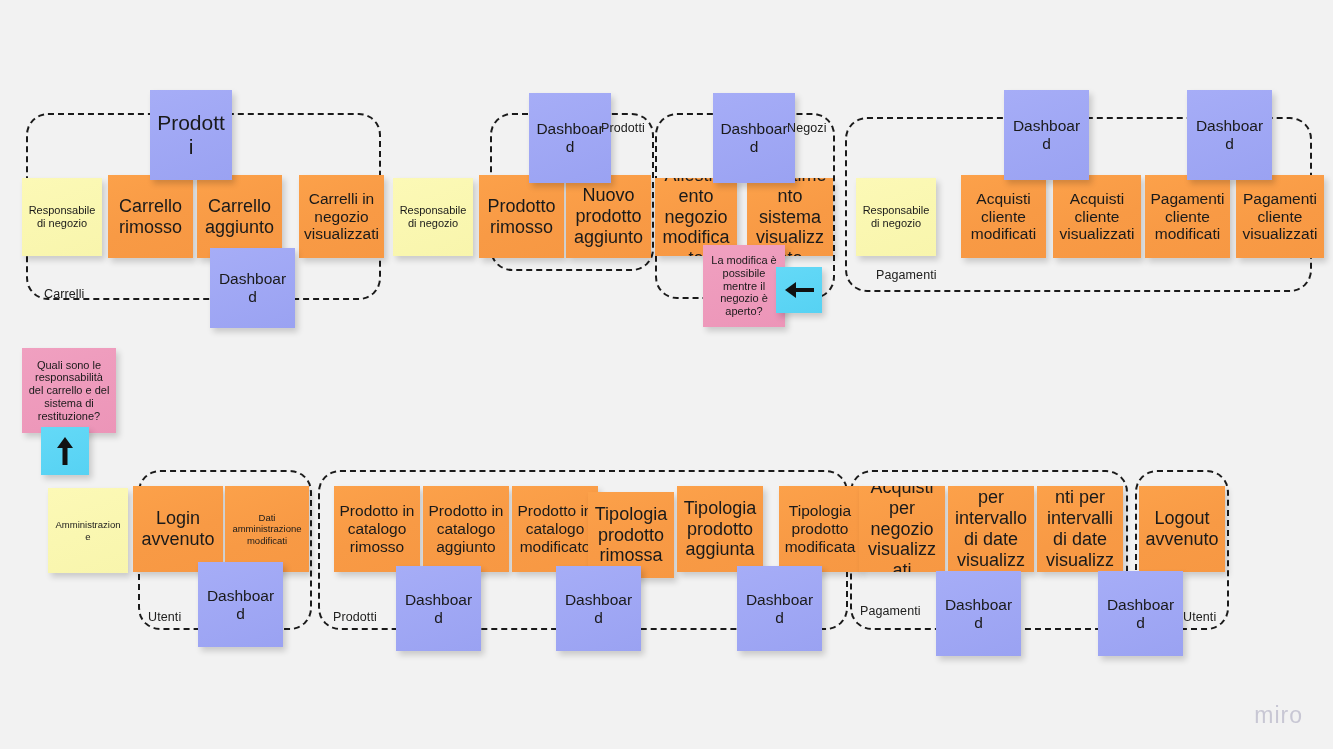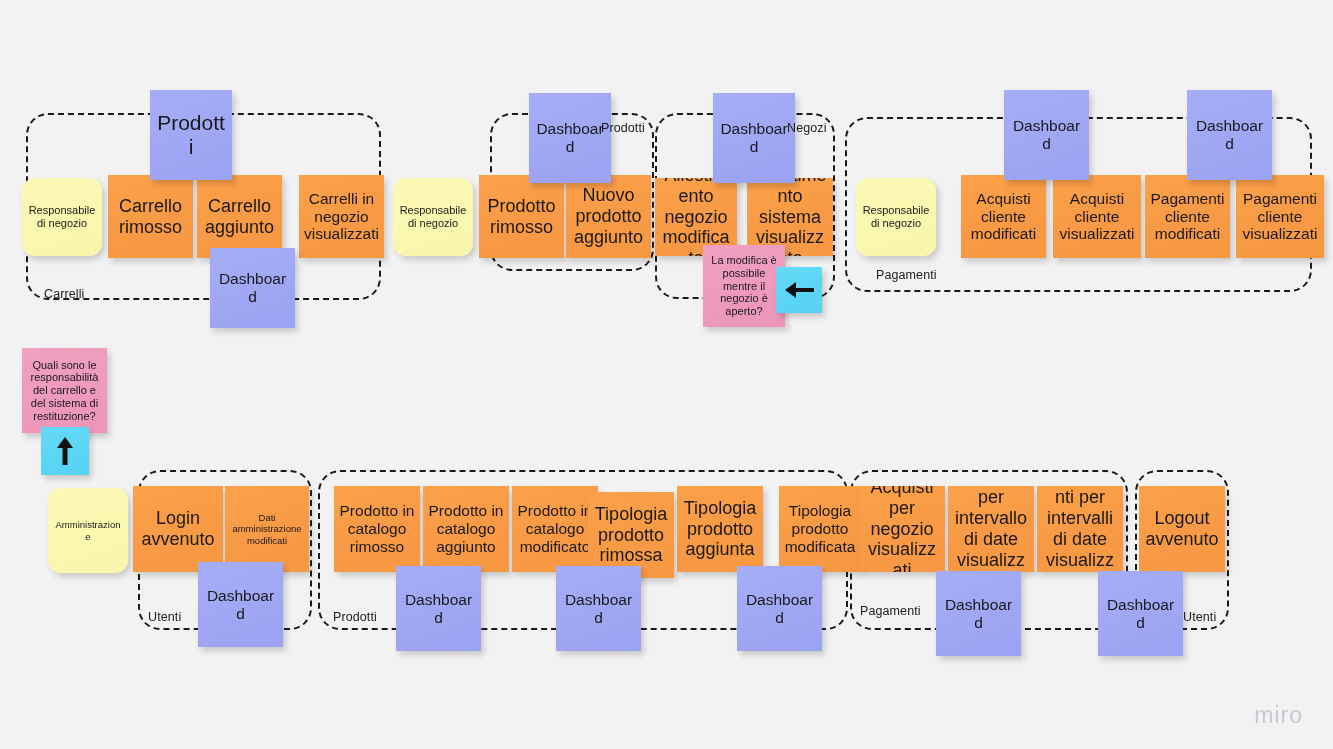--- a/index.html
+++ b/index.html
@@ -43,21 +43,21 @@
     color: #1a1a1a;
     line-height: 1.16;
     padding: 4px 5px;
     box-shadow: 3px 4px 6px rgba(0,0,0,0.17);
     overflow: hidden;
     word-wrap: break-word;
   }
   .note span { display: block; width: 100%; }
 
   .n-orange { background: linear-gradient(160deg,#FCA14A 0%,#F89A45 55%,#F79843 100%); }
-  .n-yellow { background: linear-gradient(160deg,#FCF9B6 0%,#F8F5AC 100%); border-radius: 13px; }
+  .n-yellow { background: linear-gradient(160deg,#FCF9B6 0%,#F8F5AC 100%); }
   .n-blue   { background: linear-gradient(160deg,#A6ADF7 0%,#9AA2F2 100%); }
   .n-pink   { background: linear-gradient(160deg,#F0A0C0 0%,#EC95B8 100%); }
   .n-green  { background: linear-gradient(160deg,#95DB7E 0%,#8CD676 100%); }
   .n-cyan   { background: linear-gradient(160deg,#64D9F7 0%,#56D2F3 100%); }
 
   .z-note   { z-index: 4; }
   .z-top    { z-index: 5; }
 
   
   .fs-xl  { font-size: 21px; }
@@ -189,21 +189,21 @@
   </div>
 
   <div class="note n-orange z-note fs-md" style="left:1132px; top:175px; width:85px; height:83px;">
     <span>Pagamenti cliente modificati</span>
   </div>
 
   <div class="note n-orange z-note fs-md" style="left:1223px; top:175px; width:88px; height:83px;">
     <span>Pagamenti cliente visualizzati</span>
   </div>
 
-  <div class="note n-pink z-note fs-xs" style="left:22px; top:348px; width:85px; height:85px;">
+  <div class="note n-pink z-note fs-xs" style="left:22px; top:348px; width:94px; height:85px;">
     <span>Quali sono le responsabilità del carrello e del sistema di restituzione?</span>
   </div>
 
 
   <div class="arrow-note n-cyan" style="left:41px; top:427px; width:48px; height:48px;">
     <svg width="20" height="30" viewBox="0 0 20 30">
       <path d="M10 1 L18 12 H12.5 V29 H7.5 V12 H2 Z" fill="#111"></path>
     </svg>
   </div>
 

